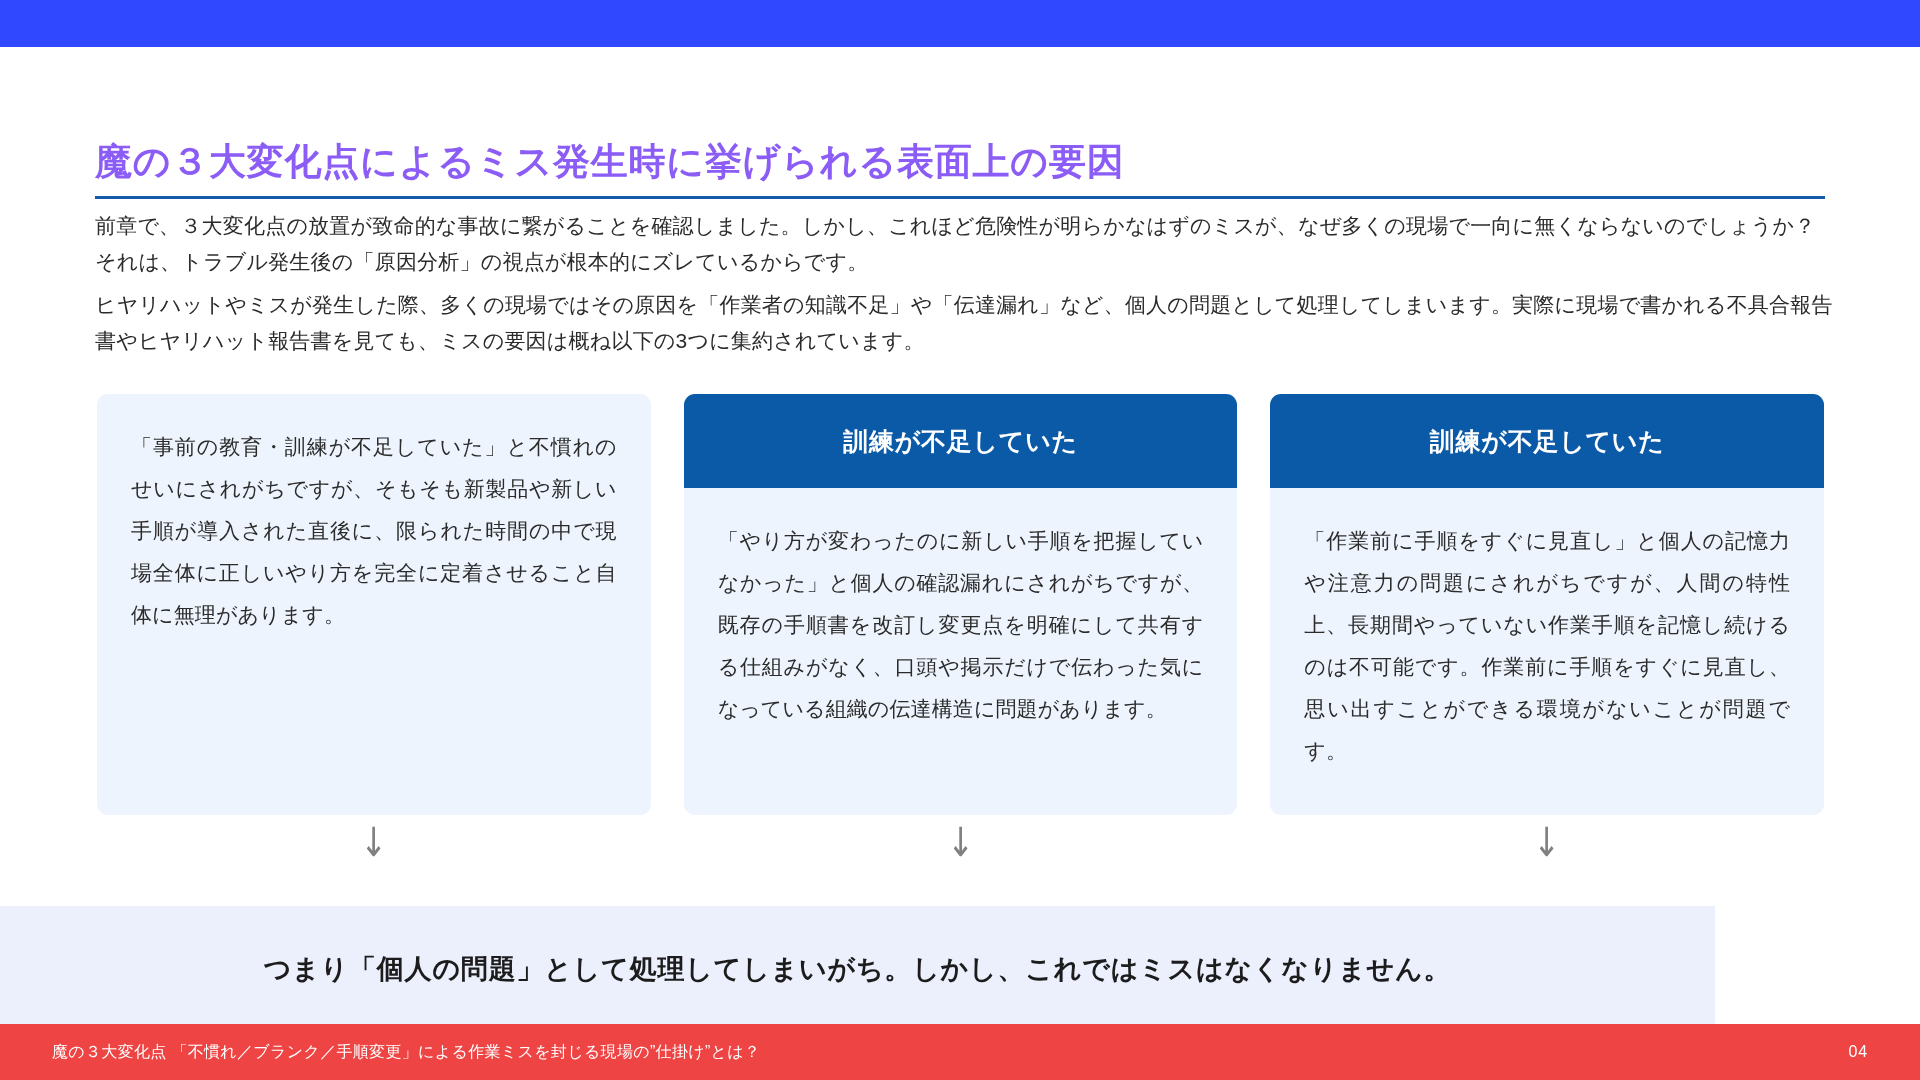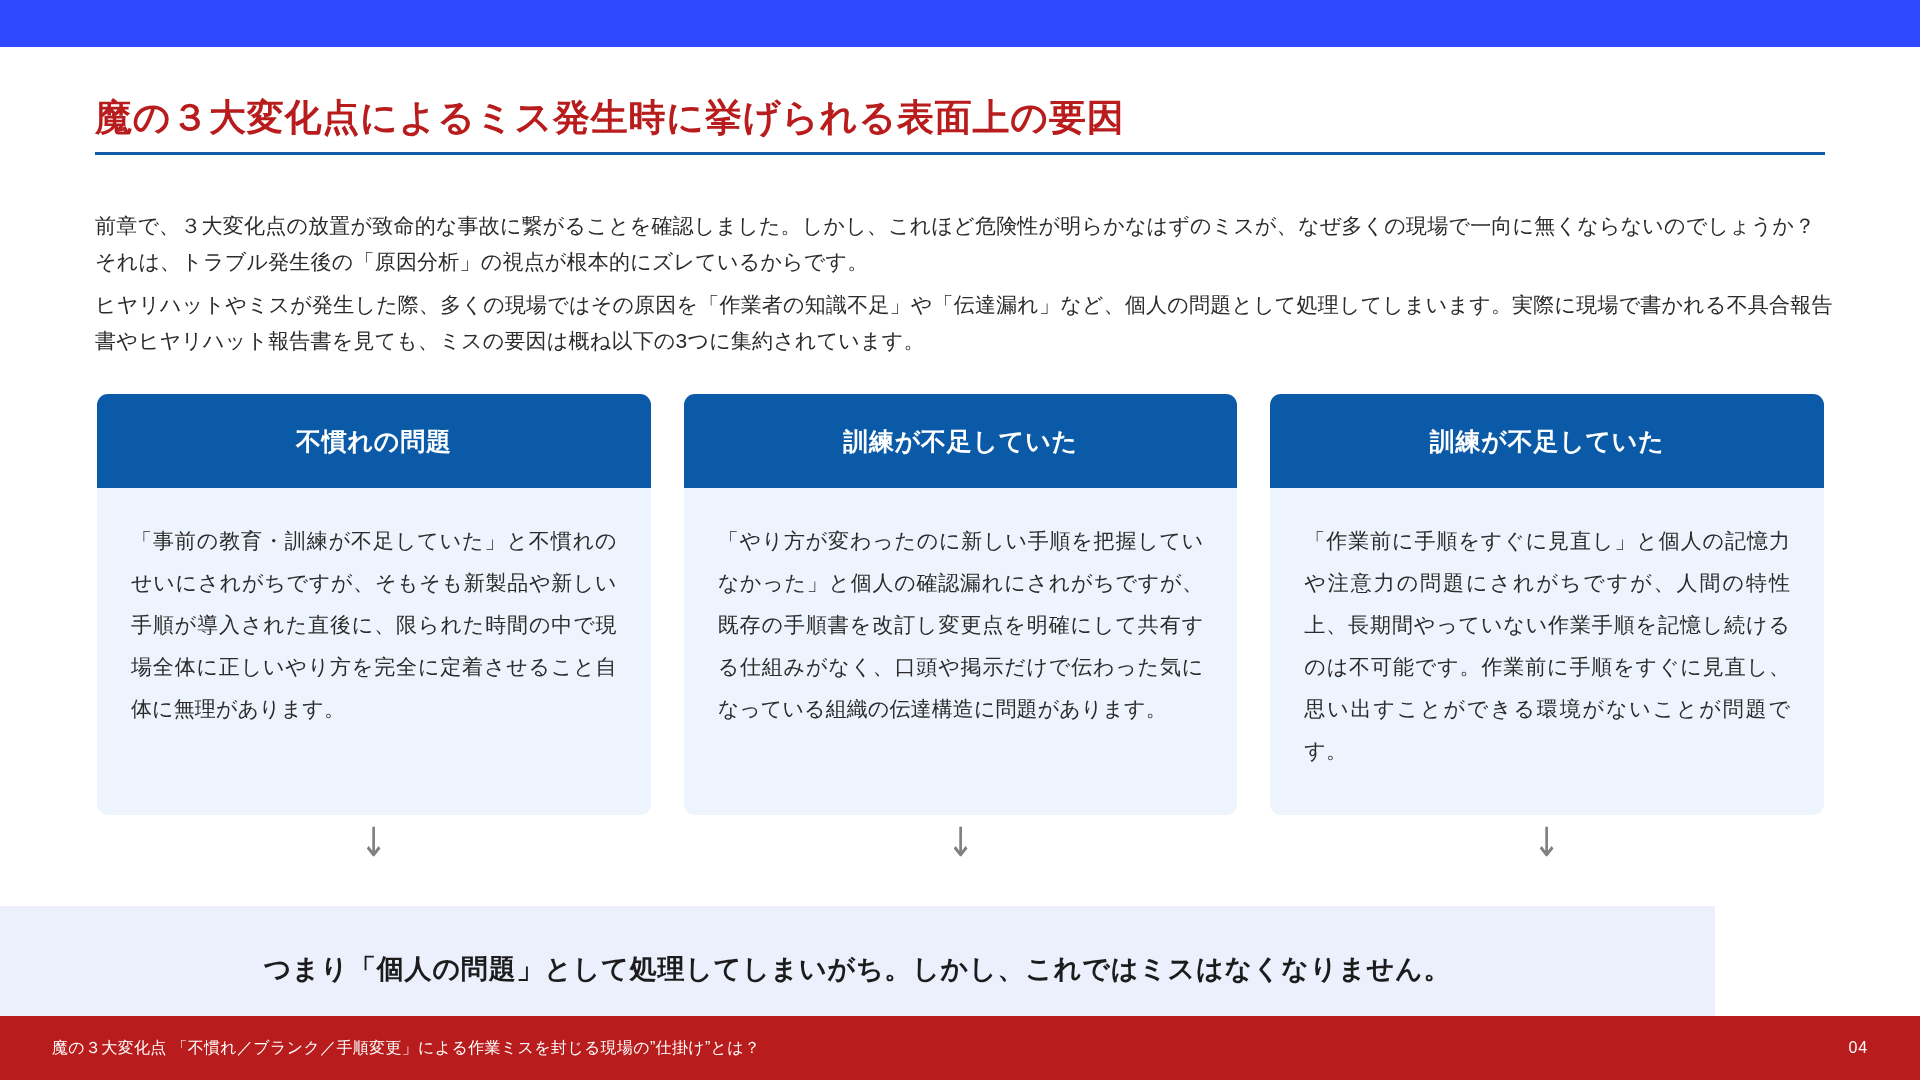--- a/index.html
+++ b/index.html
@@ -27,24 +27,25 @@
   
   .title-block {
     position: absolute;
     top: 96px;
     left: 95px;
     width: 1730px;
   }
   .slide-title {
     font-size: 37px;
     font-weight: 700;
-    color: #b91c1c;
+    color: #8b5cf6;
     letter-spacing: 0.02em;
     line-height: 1.2;
     white-space: nowrap;
+    margin-top: 44px;
   }
   .title-rule {
     margin-top: 12px;
     width: 100%;
     height: 3px;
     background: #135ba8;
   }
 
   
   .intro {
@@ -141,22 +142,22 @@
     font-weight: 700;
     color: #1c1c1c;
     letter-spacing: 0.03em;
   }
 
   
   .footer {
     position: absolute;
     bottom: 0; left: 0;
     width: 1920px;
-    height: 64px;
-    background: #b91c1c;
+    height: 56px;
+    background: #ef4444;
     color: #ffffff;
   }
   .footer-text {
     position: absolute;
     left: 52px;
     top: 50%;
     transform: translateY(-50%);
     font-size: 16px;
     letter-spacing: 0.02em;
     white-space: nowrap;
@@ -181,21 +182,20 @@
 </div>
 
 <div class="intro">
   <p>前章で、３大変化点の放置が致命的な事故に繋がることを確認しました。しかし、これほど危険性が明らかなはずのミスが、なぜ多くの現場で一向に無くならないのでしょうか？それは、トラブル発生後の「原因分析」の視点が根本的にズレているからです。</p>
   <p>ヒヤリハットやミスが発生した際、多くの現場ではその原因を「作業者の知識不足」や「伝達漏れ」など、個人の問題として処理してしまいます。実際に現場で書かれる不具合報告書やヒヤリハット報告書を見ても、ミスの要因は概ね以下の3つに集約されています。</p>
 </div>
 
 <div class="cards">
 
   <div class="card">
-    <div class="card-header">不慣れの問題</div>
     <div class="card-body">「事前の教育・訓練が不足していた」と不慣れのせいにされがちですが、そもそも新製品や新しい手順が導入された直後に、限られた時間の中で現場全体に正しいやり方を完全に定着させること自体に無理があります。</div>
   </div>
 
   <div class="card">
     <div class="card-header">訓練が不足していた</div>
     <div class="card-body">「やり方が変わったのに新しい手順を把握していなかった」と個人の確認漏れにされがちですが、既存の手順書を改訂し変更点を明確にして共有する仕組みがなく、口頭や掲示だけで伝わった気になっている組織の伝達構造に問題があります。</div>
   </div>
 
   <div class="card">
     <div class="card-header">訓練が不足していた</div>

